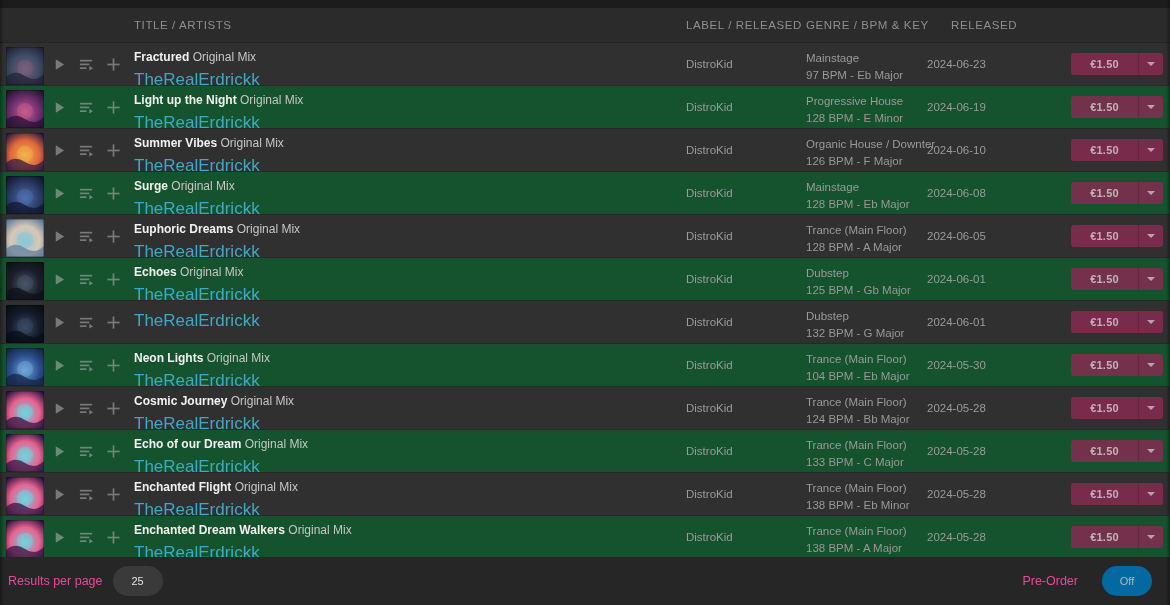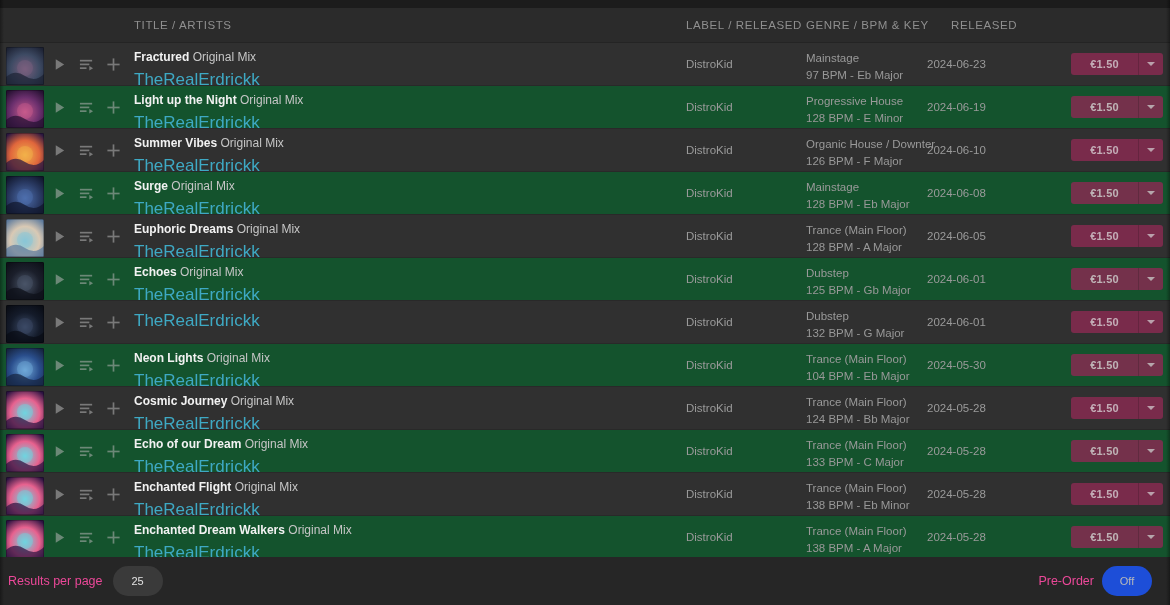--- a/index.html
+++ b/index.html
@@ -227,40 +227,40 @@
     left: 8px;
     display: flex;
     align-items: center;
     gap: 10px;
   }
   .footer-right {
     position: absolute;
     right: 18px;
     display: flex;
     align-items: center;
-    gap: 8px;
+    gap: 24px;
   }
   .f-label {
     font-size: 12.5px;
     color: #ec4899;
     white-space: nowrap;
   }
   .pill {
     min-width: 34px;
     height: 14px;
     padding: 8px 8px;
     border-radius: 16px;
     background: #3a3a3a;
     color: #e2e2e2;
     font-size: 11px;
     display: flex;
     align-items: center;
     justify-content: center;
   }
-  .pill.dim { background: #1d4ed8; color: #b9b9b9; text-align: right; }
+  .pill.dim { background: #0369a1; color: #b9b9b9; text-align: right; }
 
   
   .edge-left, .edge-right {
     position: absolute;
     top: 0;
     bottom: 0;
     width: 4px;
     pointer-events: none;
   }
   .edge-left  { left: 0;  background: linear-gradient(to right, rgba(0,0,0,.35), rgba(0,0,0,0)); }

